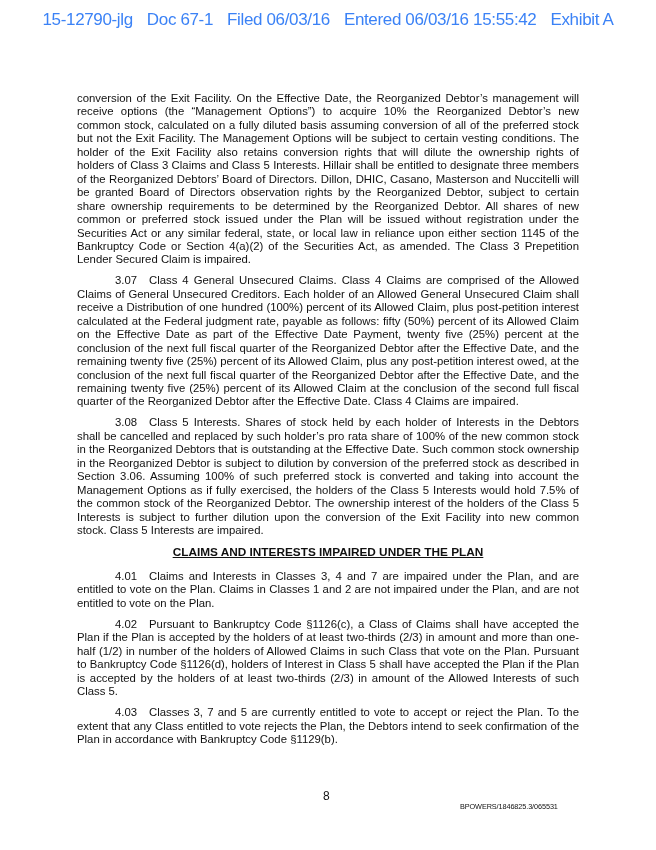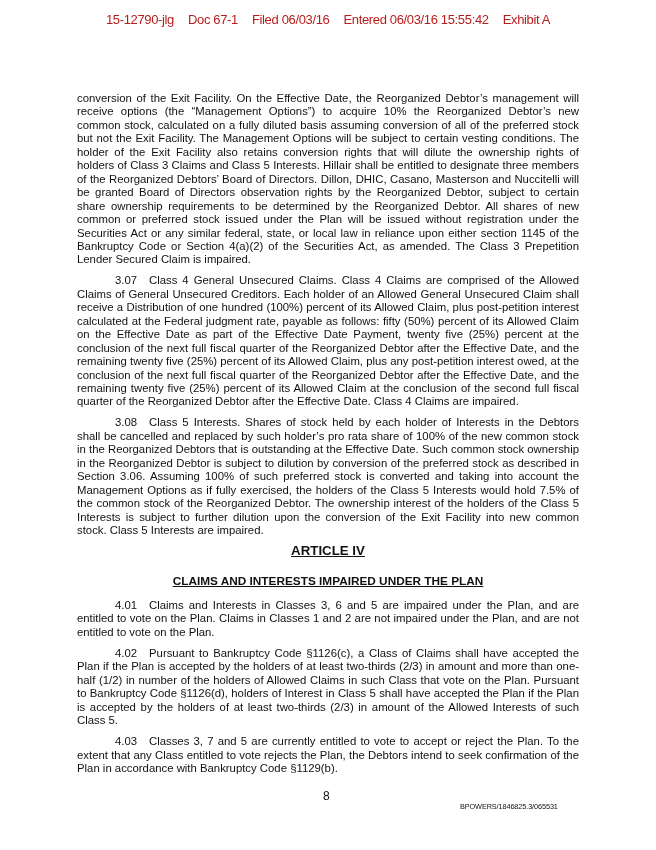--- a/index.html
+++ b/index.html
@@ -15,23 +15,23 @@
       font-family: "Liberation Sans", sans-serif;
       color: #111111;
     }
     .stamp {
       position: absolute;
       top: 12px;
       left: 0;
       width: 656px;
       text-align: center;
       font-family: "Liberation Sans", sans-serif;
-      font-size: 13px;
+      font-size: 17px;
       line-height: 15px;
-      color: #b91c1c;
+      color: #3b82f6;
       letter-spacing: -0.35px;
     }
     .stamp .sep { display: inline-block; width: 14px; }
     .body-text {
       position: absolute;
       left: 77px;
       top: 80px;
       width: 502px;
       font-size: 11.35px;
       line-height: 13.45px;
@@ -90,24 +90,23 @@
   </div>
 </div>
 
 <div class="body-text">
   <p>conversion of the Exit Facility.  On the Effective Date, the Reorganized Debtor’s management will receive options (the “Management Options”) to acquire 10% the Reorganized Debtor’s new common stock, calculated on a fully diluted basis assuming conversion of all of the preferred stock but not the Exit Facility.  The Management Options will be subject to certain vesting conditions.  The holder of the Exit Facility also retains conversion rights that will dilute the ownership rights of holders of Class 3 Claims and Class 5 Interests.  Hillair shall be entitled to designate three members of the Reorganized Debtors’ Board of Directors. Dillon, DHIC, Casano, Masterson and Nuccitelli will be granted Board of Directors observation rights by the Reorganized Debtor, subject to certain share ownership requirements to be determined by the Reorganized Debtor.  All shares of new common or preferred stock issued under the Plan will be issued without registration under the Securities Act or any similar federal, state, or local law in reliance upon either section 1145 of the Bankruptcy Code or Section 4(a)(2) of the Securities Act, as amended. The Class 3 Prepetition Lender Secured Claim is impaired.</p>
 
   <p class="indent"><span class="sec-num">3.07</span><span>Class 4 General Unsecured Claims. Class 4 Claims are comprised of the Allowed Claims of General Unsecured Creditors.  Each holder of an Allowed General Unsecured Claim shall receive a Distribution of one hundred (100%) percent of its Allowed Claim, plus post-petition interest calculated at the Federal judgment rate, payable as follows: fifty (50%) percent of its Allowed Claim on the Effective Date as part of the Effective Date Payment, twenty five (25%) percent at the conclusion of the next full fiscal quarter of the Reorganized Debtor after the Effective Date, and the remaining twenty five (25%) percent of its Allowed Claim, plus any post-petition interest owed, at the conclusion of the next full fiscal quarter of the Reorganized Debtor after the Effective Date, and the remaining twenty five (25%) percent of its Allowed Claim at the conclusion of the second full fiscal quarter of the Reorganized Debtor after the Effective Date. Class 4 Claims are impaired.</span></p>
 
   <p class="indent"><span class="sec-num">3.08</span><span>Class 5 Interests.  Shares of stock held by each holder of Interests in the Debtors shall be cancelled and replaced by such holder’s pro rata share of 100% of the new common stock in the Reorganized Debtors that is outstanding at the Effective Date.  Such common stock ownership in the Reorganized Debtor is subject to dilution by conversion of the preferred stock as described in Section 3.06.  Assuming 100% of such preferred stock is converted and taking into account the Management Options as if fully exercised, the holders of the Class 5 Interests would hold 7.5% of the common stock of the Reorganized Debtor.  The ownership interest of the holders of the Class 5 Interests is subject to further dilution upon the conversion of the Exit Facility into new common stock.  Class 5 Interests are impaired.</span></p>
 
-  <p class="heading article">ARTICLE IV</p>
   <p class="heading sub">CLAIMS AND INTERESTS IMPAIRED UNDER THE PLAN</p>
 
-  <p class="indent"><span class="sec-num">4.01</span><span>Claims and Interests in Classes 3, 6 and 5 are impaired under the Plan, and are entitled to vote on the Plan. Claims in Classes 1 and 2 are not impaired under the Plan, and are not entitled to vote on the Plan.</span></p>
+  <p class="indent"><span class="sec-num">4.01</span><span>Claims and Interests in Classes 3, 4 and 7 are impaired under the Plan, and are entitled to vote on the Plan. Claims in Classes 1 and 2 are not impaired under the Plan, and are not entitled to vote on the Plan.</span></p>
 
   <p class="indent"><span class="sec-num">4.02</span><span>Pursuant to Bankruptcy Code §1126(c), a Class of Claims shall have accepted the Plan if the Plan is accepted by the holders of at least two-thirds (2/3) in amount and more than one-half (1/2) in number of the holders of Allowed Claims in such Class that vote on the Plan.  Pursuant to Bankruptcy Code §1126(d), holders of Interest in Class 5 shall have accepted the Plan if the Plan is accepted by the holders of at least two-thirds (2/3) in amount of the Allowed Interests of such Class 5.</span></p>
 
   <p class="indent"><span class="sec-num">4.03</span><span>Classes 3, 7 and 5 are currently entitled to vote to accept or reject the Plan.  To the extent that any Class entitled to vote rejects the Plan, the Debtors intend to seek confirmation of the Plan in accordance with Bankruptcy Code §1129(b).</span></p>
 </div>
 
 <div class="page-number">8</div>
 <div class="doc-id">BPOWERS/1846825.3/065531</div>
 
 </body></html>

